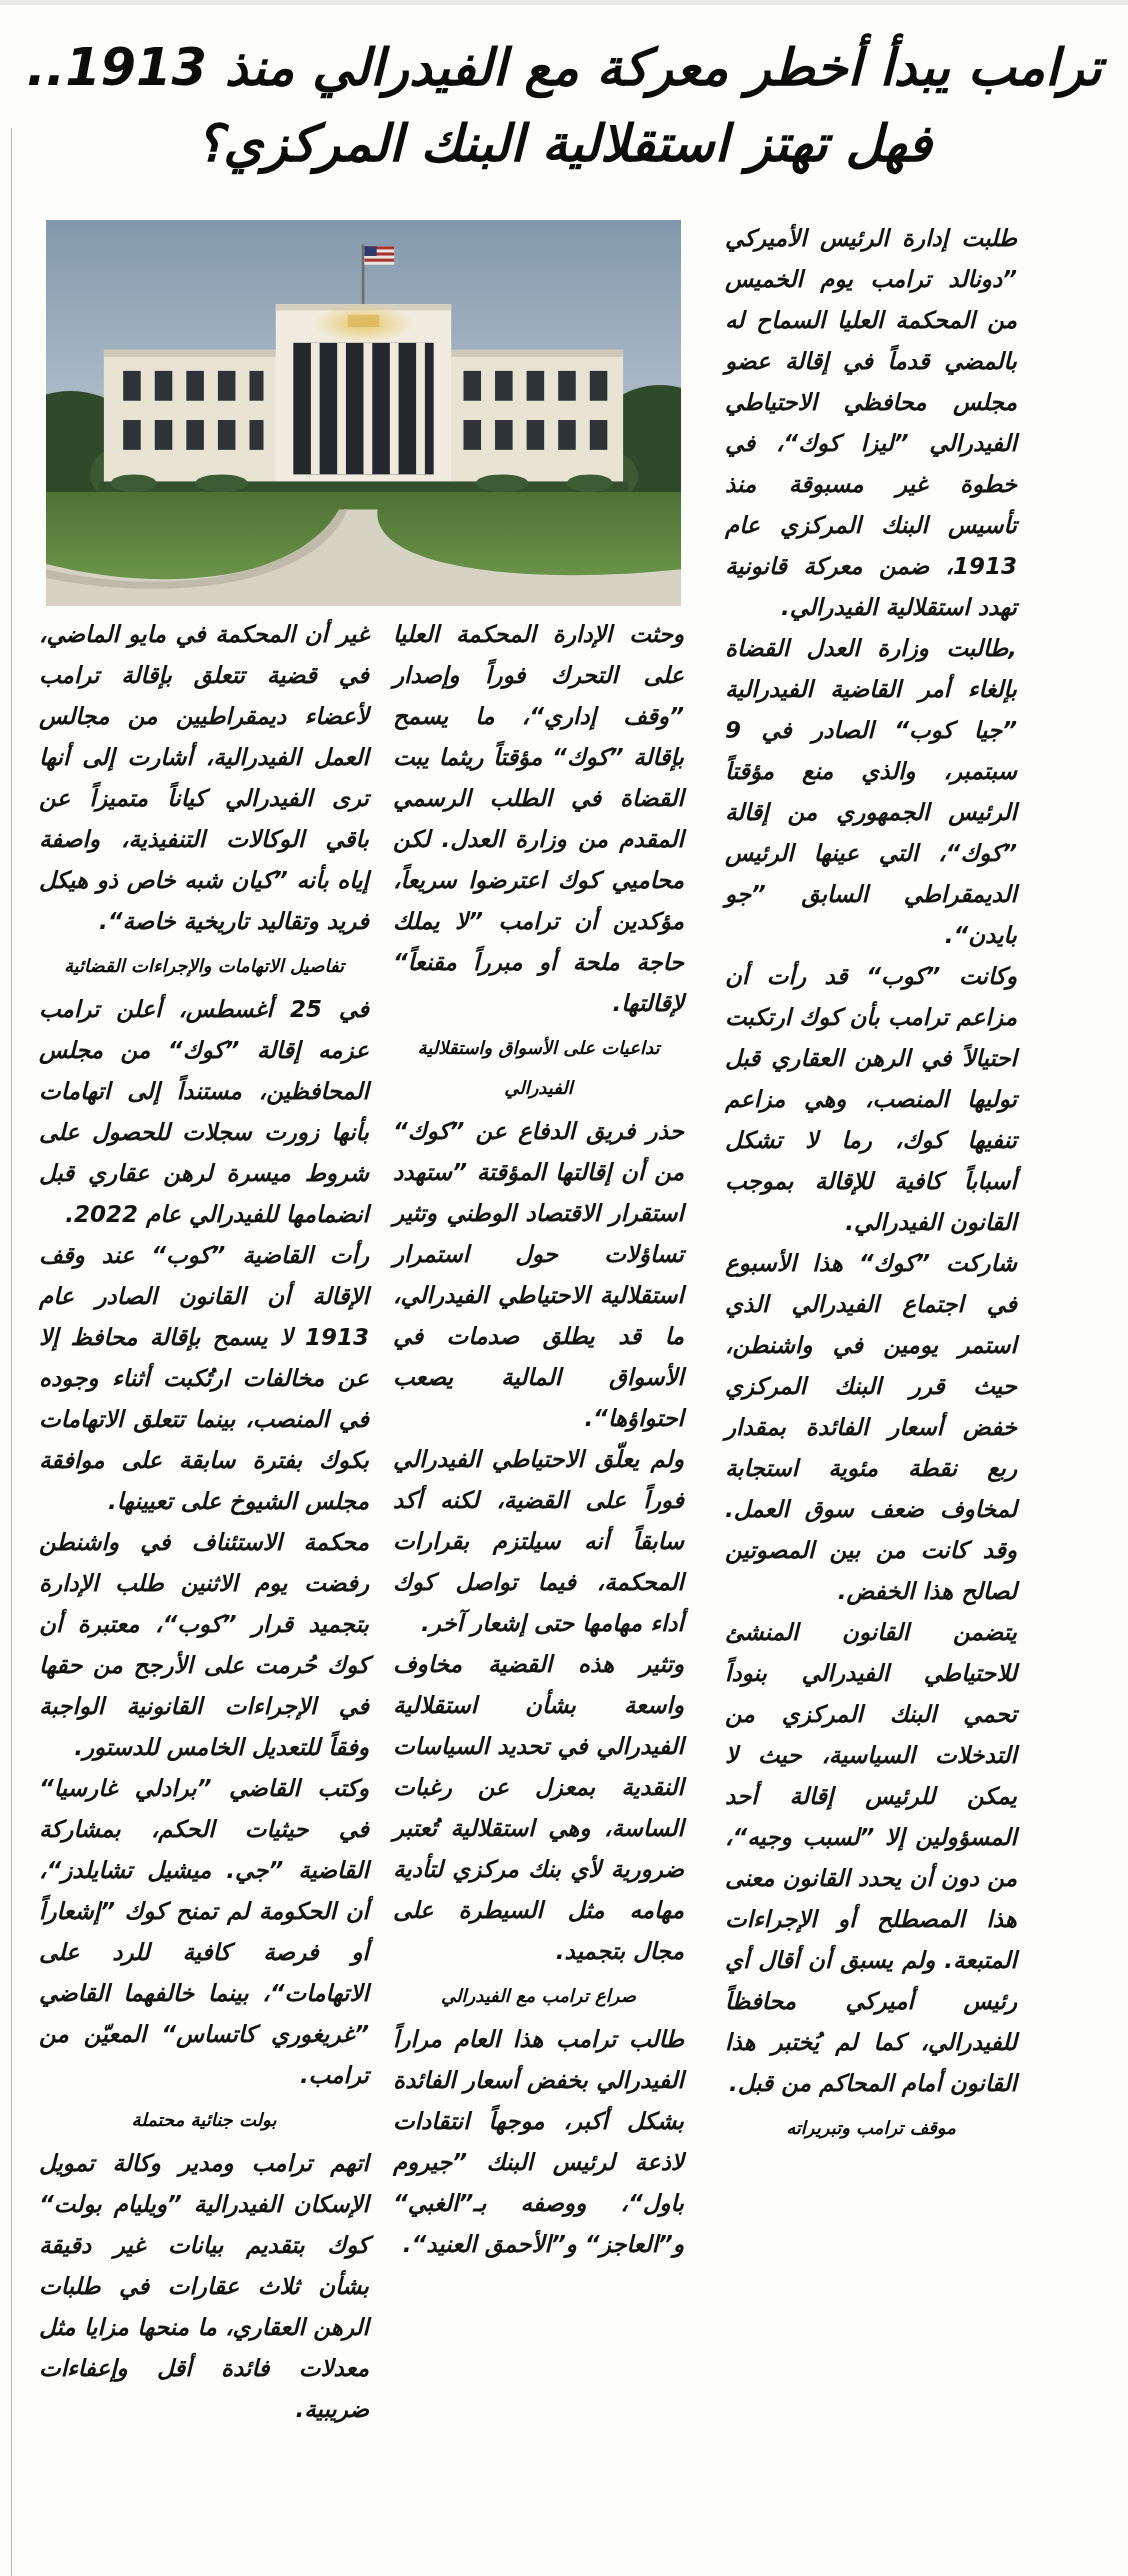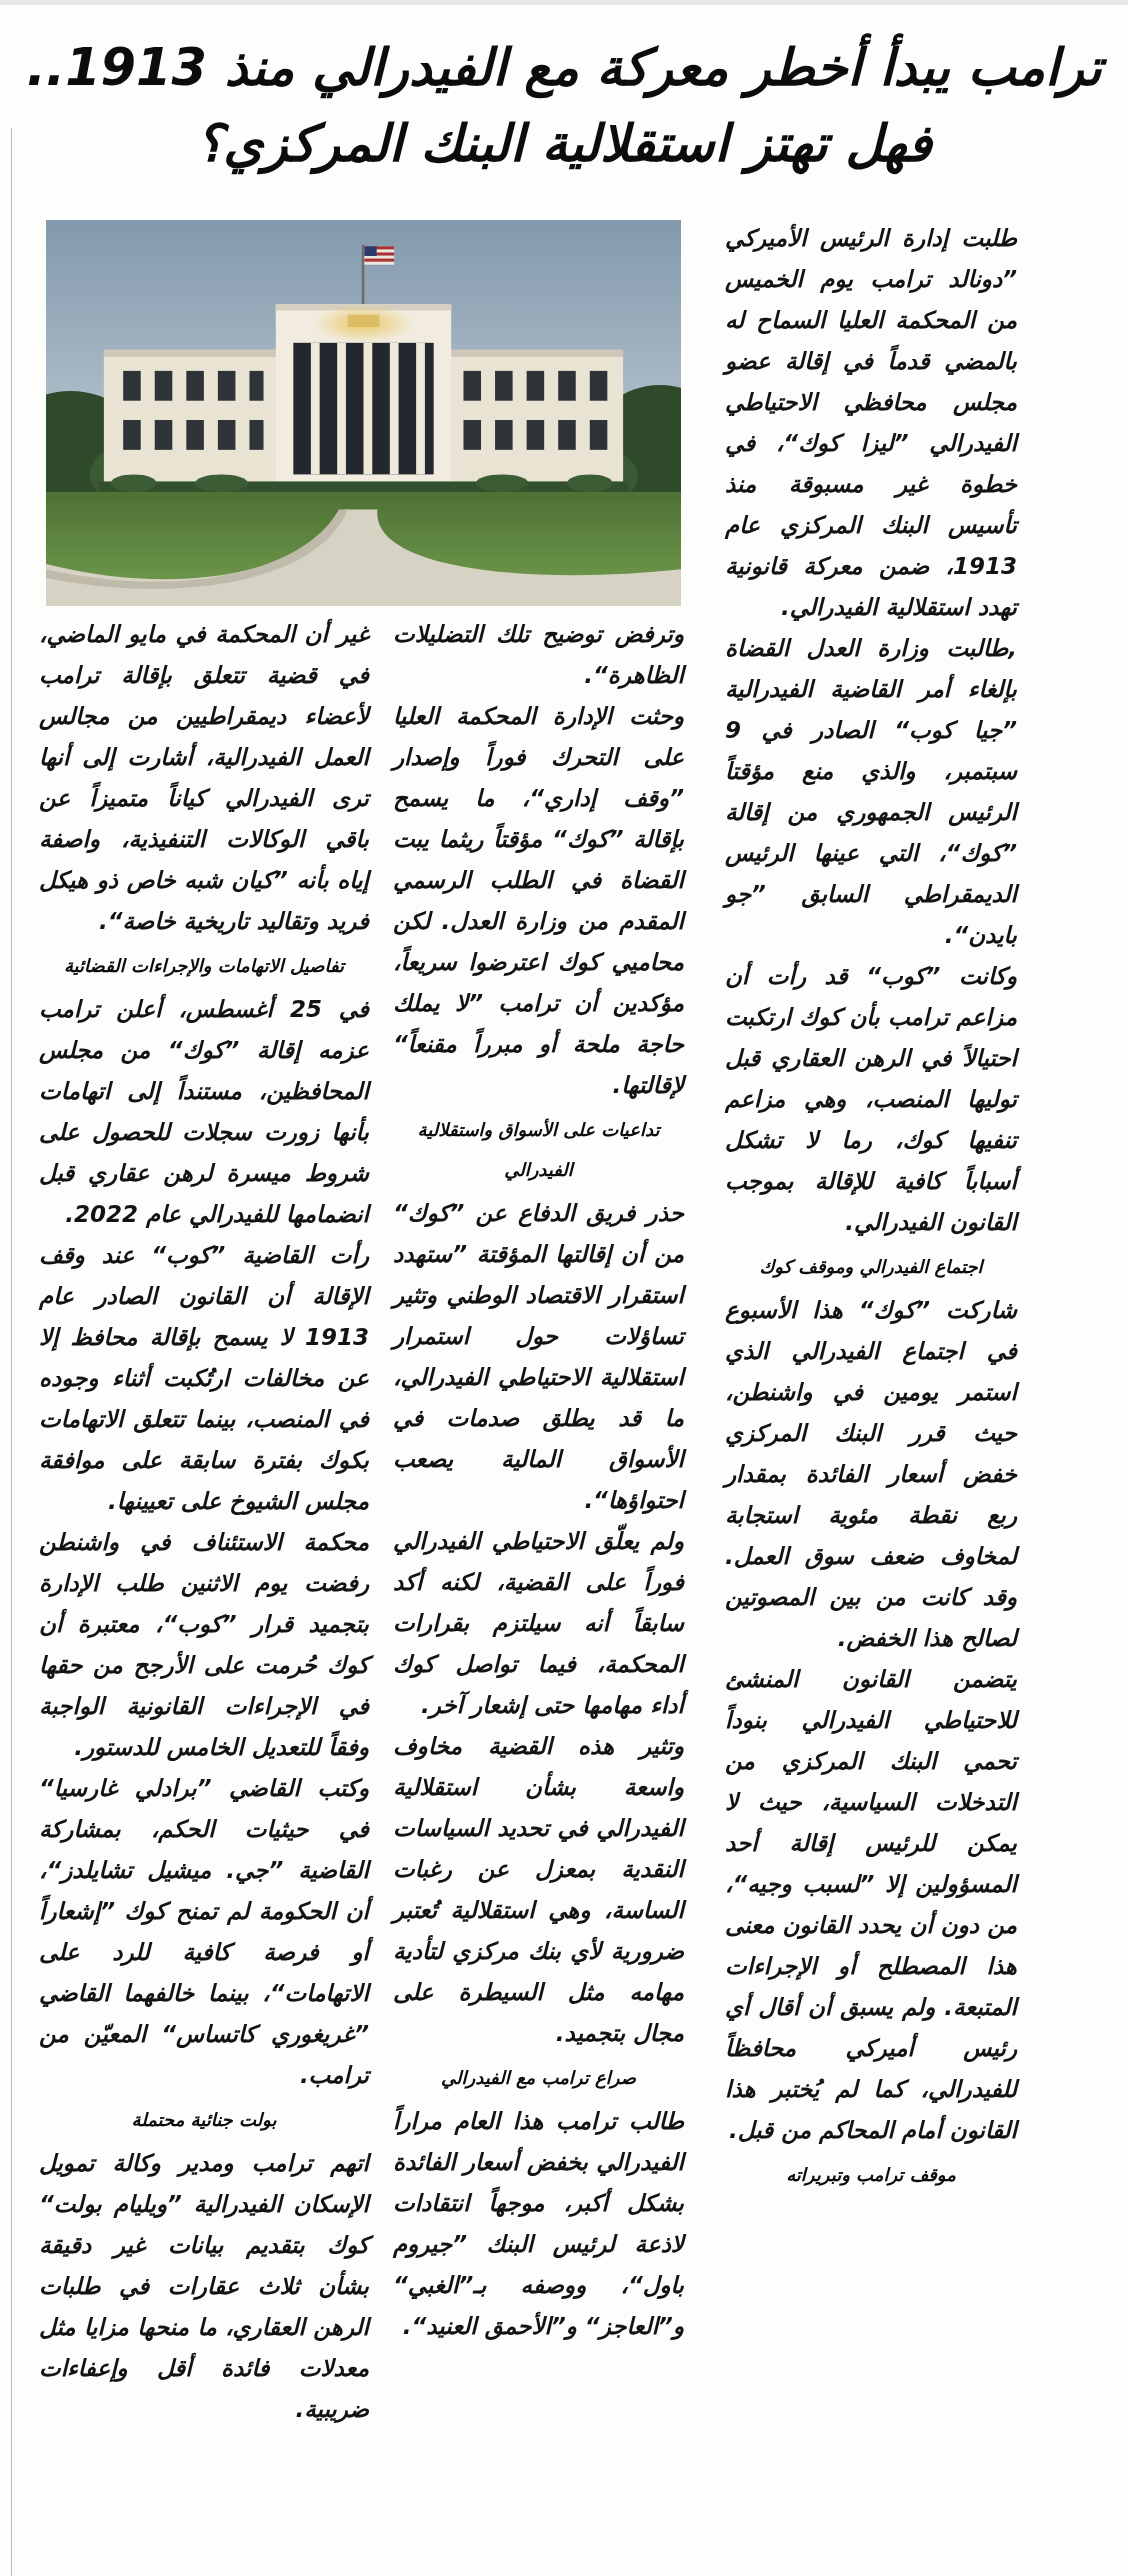--- a/index.html
+++ b/index.html
@@ -148,29 +148,27 @@
         <path d="M0,440 L0,392 C150,430 300,404 340,330 L378,330 C370,400 560,416 724,398 L724,440 Z" fill="#d6d2c4"></path>
         <path d="M0,398 C140,430 290,408 334,330 L344,330 C310,414 150,438 0,408 Z" fill="#bfbaa9"></path>
       </g>
     </svg>
   </figure>
 
   <div class="col col-right" dir="rtl">
     <p class="para">طلبت إدارة الرئيس الأميركي ”دونالد ترامب يوم الخميس من المحكمة العليا السماح له بالمضي قدماً في إقالة عضو مجلس محافظي الاحتياطي الفيدرالي ”ليزا كوك“، في خطوة غير مسبوقة منذ تأسيس البنك المركزي عام 1913، ضمن معركة قانونية تهدد استقلالية الفيدرالي.</p>
     <p class="para">,طالبت وزارة العدل القضاة بإلغاء أمر القاضية الفيدرالية ”جيا كوب“ الصادر في 9 سبتمبر، والذي منع مؤقتاً الرئيس الجمهوري من إقالة ”كوك“، التي عينها الرئيس الديمقراطي السابق ”جو بايدن“.</p>
     <p class="para">وكانت ”كوب“ قد رأت أن مزاعم ترامب بأن كوك ارتكبت احتيالاً في الرهن العقاري قبل توليها المنصب، وهي مزاعم تنفيها كوك، رما لا تشكل أسباباً كافية للإقالة بموجب القانون الفيدرالي.</p>
-    <h3 class="subhead">اجتماع الفيدرالي وموقف كوك</h3>
     <p class="para">شاركت ”كوك“ هذا الأسبوع في اجتماع الفيدرالي الذي استمر يومين في واشنطن، حيث قرر البنك المركزي خفض أسعار الفائدة بمقدار ربع نقطة مئوية استجابة لمخاوف ضعف سوق العمل. وقد كانت من بين المصوتين لصالح هذا الخفض.</p>
     <p class="para">يتضمن القانون المنشئ للاحتياطي الفيدرالي بنوداً تحمي البنك المركزي من التدخلات السياسية، حيث لا يمكن للرئيس إقالة أحد المسؤولين إلا ”لسبب وجيه“، من دون أن يحدد القانون معنى هذا المصطلح أو الإجراءات المتبعة. ولم يسبق أن أقال أي رئيس أميركي محافظاً للفيدرالي، كما لم يُختبر هذا القانون أمام المحاكم من قبل.</p>
     <h3 class="subhead">موقف ترامب وتبريراته</h3>
 
   </div>
 
   <div class="col col-middle" dir="rtl">
-    <p class="para">وترفض توضيح تلك التضليلات الظاهرة“.</p>
     <p class="para">وحثت الإدارة المحكمة العليا على التحرك فوراً وإصدار ”وقف إداري“، ما يسمح بإقالة ”كوك“ مؤقتاً ريثما يبت القضاة في الطلب الرسمي المقدم من وزارة العدل. لكن محاميي كوك اعترضوا سريعاً، مؤكدين أن ترامب ”لا يملك حاجة ملحة أو مبرراً مقنعاً“ لإقالتها.</p>
     <h3 class="subhead">تداعيات على الأسواق واستقلالية الفيدرالي</h3>
     <p class="para">حذر فريق الدفاع عن ”كوك“ من أن إقالتها المؤقتة ”ستهدد استقرار الاقتصاد الوطني وتثير تساؤلات حول استمرار استقلالية الاحتياطي الفيدرالي، ما قد يطلق صدمات في الأسواق المالية يصعب احتواؤها“.</p>
     <p class="para">ولم يعلّق الاحتياطي الفيدرالي فوراً على القضية، لكنه أكد سابقاً أنه سيلتزم بقرارات المحكمة، فيما تواصل كوك أداء مهامها حتى إشعار آخر.</p>
     <p class="para">وتثير هذه القضية مخاوف واسعة بشأن استقلالية الفيدرالي في تحديد السياسات النقدية بمعزل عن رغبات الساسة، وهي استقلالية تُعتبر ضرورية لأي بنك مركزي لتأدية مهامه مثل السيطرة على مجال بتجميد.</p>
     <h3 class="subhead">صراع ترامب مع الفيدرالي</h3>
     <p class="para">طالب ترامب هذا العام مراراً الفيدرالي بخفض أسعار الفائدة بشكل أكبر، موجهاً انتقادات لاذعة لرئيس البنك ”جيروم باول“، ووصفه بـ”الغبي“ و”العاجز“ و”الأحمق العنيد“.</p>
 
   </div>
 

